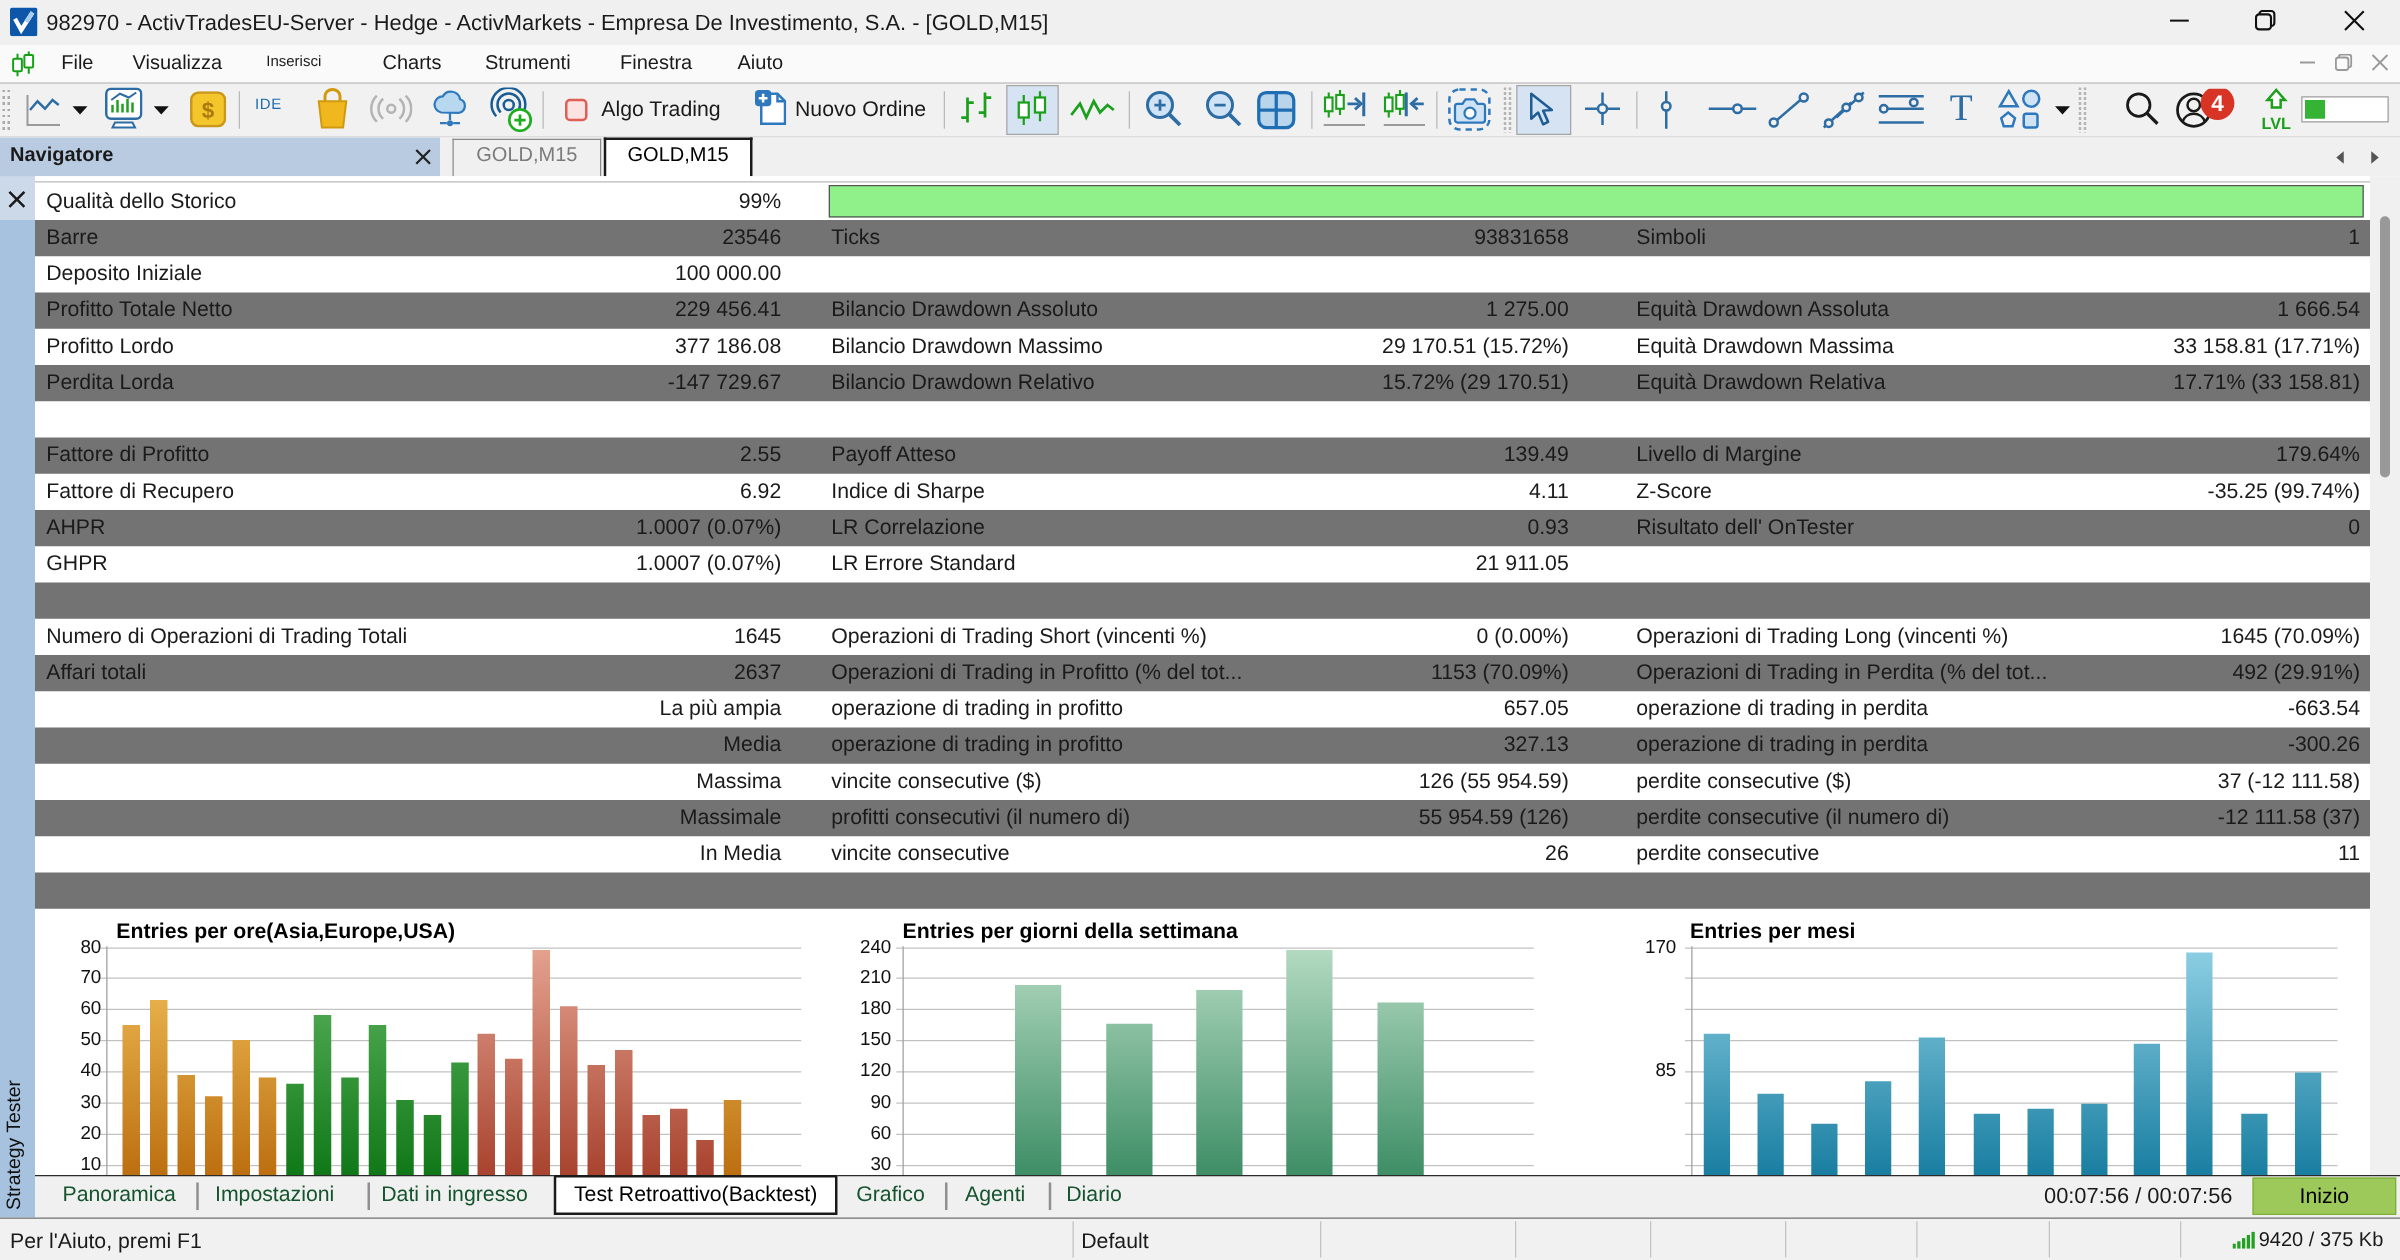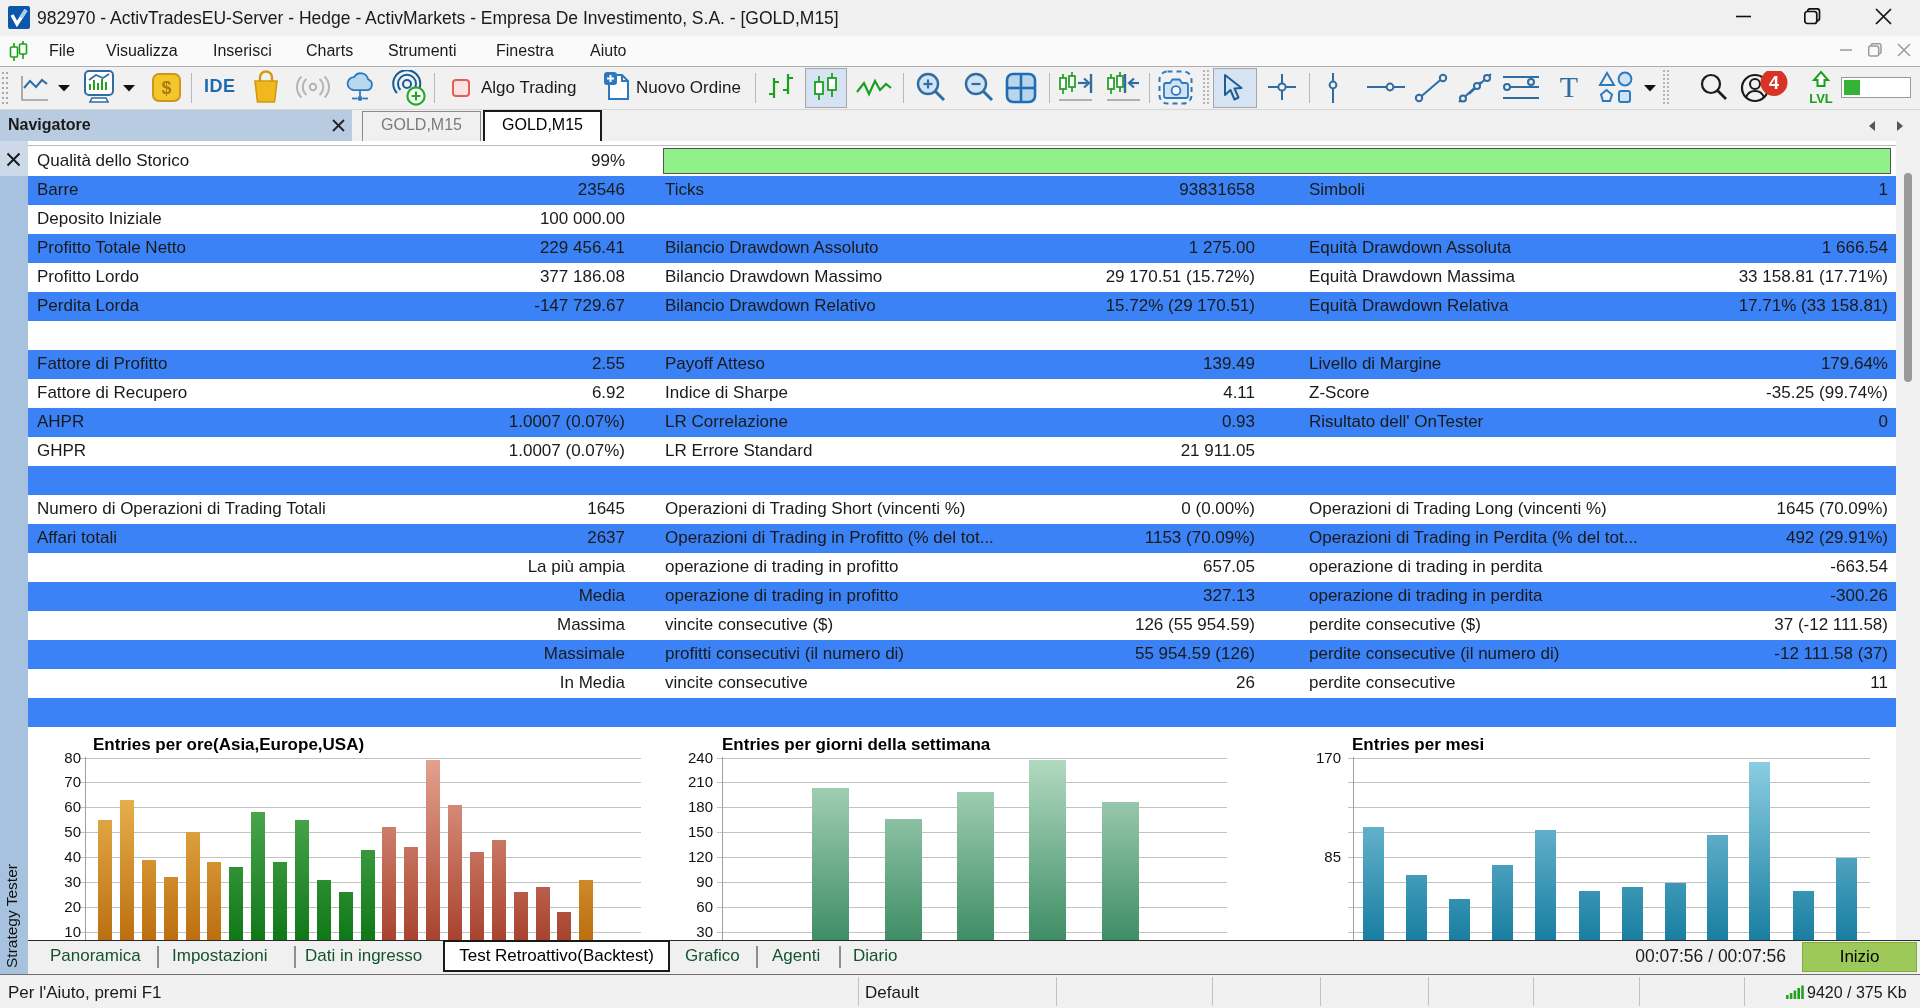--- a/index.html
+++ b/index.html
@@ -4,21 +4,21 @@
 html,body{width:1920px;height:1008px;overflow:hidden;}
 body{font-family:"Liberation Sans",sans-serif;font-size:17px;color:#1a1a1a;background:#fff;position:relative;}
 .abs{position:absolute;}
 .row{position:absolute;left:28px;width:1868px;height:29px;}
 .row .l1{position:absolute;left:9px;top:4px;}
 .row .v1{position:absolute;right:1271px;top:4px;}
 .row .l2{position:absolute;left:637px;top:4px;}
 .row .v2{position:absolute;right:641px;top:4px;}
 .row .l3{position:absolute;left:1269px;top:4px;margin-left:12px;}
 .row .v3{position:absolute;right:8px;top:4px;}
-.gray{background:#3b82f6;}
+.gray{background:#737373;}
 .bar{position:absolute;}
 .sep{position:absolute;top:73px;width:1px;height:30px;background:#b9b9b9;}
 .ssep{position:absolute;top:977px;width:1px;height:29px;background:#c2c2c2;}
 .tsep{position:absolute;top:946px;width:1.5px;height:22px;background:#8f8f8f;}
 .gl{position:absolute;height:1px;background:#c2c2c2;}
 .ylab{position:absolute;width:40px;text-align:right;font-size:15px;color:#111;}
 .ctitle{position:absolute;font-weight:700;font-size:17px;color:#000;}
 .tabtx{position:absolute;top:946px;color:#14532d;font-size:17px;}
 </style></head><body>
 
@@ -41,21 +41,21 @@
   </svg>
 <div class="abs" style="left:0;top:36px;width:1920px;height:31px;background:#fafafa;border-bottom:1px solid #aeaeae;"></div>
 <svg class="abs" style="left:9px;top:41px;" width="20" height="22" viewBox="0 0 20 22">
 <line x1="5" y1="2" x2="5" y2="20" stroke="#16a016" stroke-width="1.6"></line>
 <rect x="1.5" y="6" width="7" height="10" rx="1" fill="#fff" stroke="#16a016" stroke-width="1.6"></rect>
 <line x1="14" y1="0" x2="14" y2="18" stroke="#16a016" stroke-width="1.6"></line>
 <rect x="10.5" y="3" width="7" height="10" rx="1" fill="#fff" stroke="#16a016" stroke-width="1.6"></rect>
 </svg>
 <div class="abs" style="left:49px;top:42px;font-size:16px;">File</div>
 <div class="abs" style="left:106px;top:42px;font-size:16px;">Visualizza</div>
-<div class="abs" style="left:213px;top:42px;font-size:16px;">Inserisci</div>
+<div class="abs" style="left:213px;top:42px;font-size:12px;">Inserisci</div>
 <div class="abs" style="left:306px;top:42px;font-size:16px;">Charts</div>
 <div class="abs" style="left:388px;top:42px;font-size:16px;">Strumenti</div>
 <div class="abs" style="left:496px;top:42px;font-size:16px;">Finestra</div>
 <div class="abs" style="left:590px;top:42px;font-size:16px;">Aiuto</div>
 <svg class="abs" style="left:1840px;top:43px;" width="13" height="13">
     <line x1="0" y1="7" x2="12" y2="7" stroke="#9a9a9a" stroke-width="1.5"></line>
   </svg>
 <svg class="abs" style="left:1868px;top:43px;" width="14" height="14">
     <rect x="3" y="0.7" width="10" height="10" rx="2" fill="none" stroke="#9a9a9a" stroke-width="1.5"></rect>
     <rect x="0.7" y="3" width="10" height="10" rx="2" fill="#fafafa" stroke="#9a9a9a" stroke-width="1.5"></rect>
@@ -84,21 +84,21 @@
 <path d="M8 28 L22 28 L24 32 L6 32 Z" fill="#fff" stroke="#2e6da4" stroke-width="1.6"></path>
 </svg>
 <svg class="abs" style="left:122px;top:84px;" width="14" height="8">
     <path d="M1 1 L13 1 L7 7.5 Z" fill="#111"></path>
   </svg>
 <svg class="abs" style="left:152px;top:73px;" width="29" height="29" viewBox="0 0 29 29">
 <rect x="1" y="1" width="27" height="27" rx="6" fill="#f5c62c" stroke="#c9971c" stroke-width="2"></rect>
 <text x="14.5" y="21" font-size="18" font-weight="bold" fill="#a97b10" text-anchor="middle" font-family="Liberation Sans">$</text>
 </svg>
 <div class="sep" style="left:191px;"></div>
-<div class="abs" style="left:204px;top:76px;font-size:18px;font-weight:bold;color:#1c6bb0;letter-spacing:0.5px;">IDE</div>
+<div class="abs" style="left:204px;top:76px;font-size:12px;font-weight:normal;color:#1c6bb0;letter-spacing:0.5px;">IDE</div>
 <svg class="abs" style="left:252px;top:70px;" width="28" height="34" viewBox="0 0 28 34">
 <path d="M8 12 L8 7 a6 5.5 0 0 1 12 0 L20 12" fill="none" stroke="#cf9a10" stroke-width="2.4"></path>
 <path d="M3 11 h22 l-2.5 21 h-17 Z" fill="#f0b81e" stroke="#cf9a10" stroke-width="1.6"></path>
 </svg>
 <svg class="abs" style="left:296px;top:76px;" width="34" height="22" viewBox="0 0 34 22">
 <circle cx="17" cy="11" r="3.2" fill="none" stroke="#b4b4b4" stroke-width="2"></circle>
 <path d="M10.5 3 a10.5 10.5 0 0 0 0 16" fill="none" stroke="#b4b4b4" stroke-width="2"></path>
 <path d="M5.5 0.5 a14.5 14.5 0 0 0 0 21" fill="none" stroke="#b4b4b4" stroke-width="2"></path>
 <path d="M23.5 3 a10.5 10.5 0 0 1 0 16" fill="none" stroke="#b4b4b4" stroke-width="2"></path>
 <path d="M28.5 0.5 a14.5 14.5 0 0 1 0 21" fill="none" stroke="#b4b4b4" stroke-width="2"></path>

